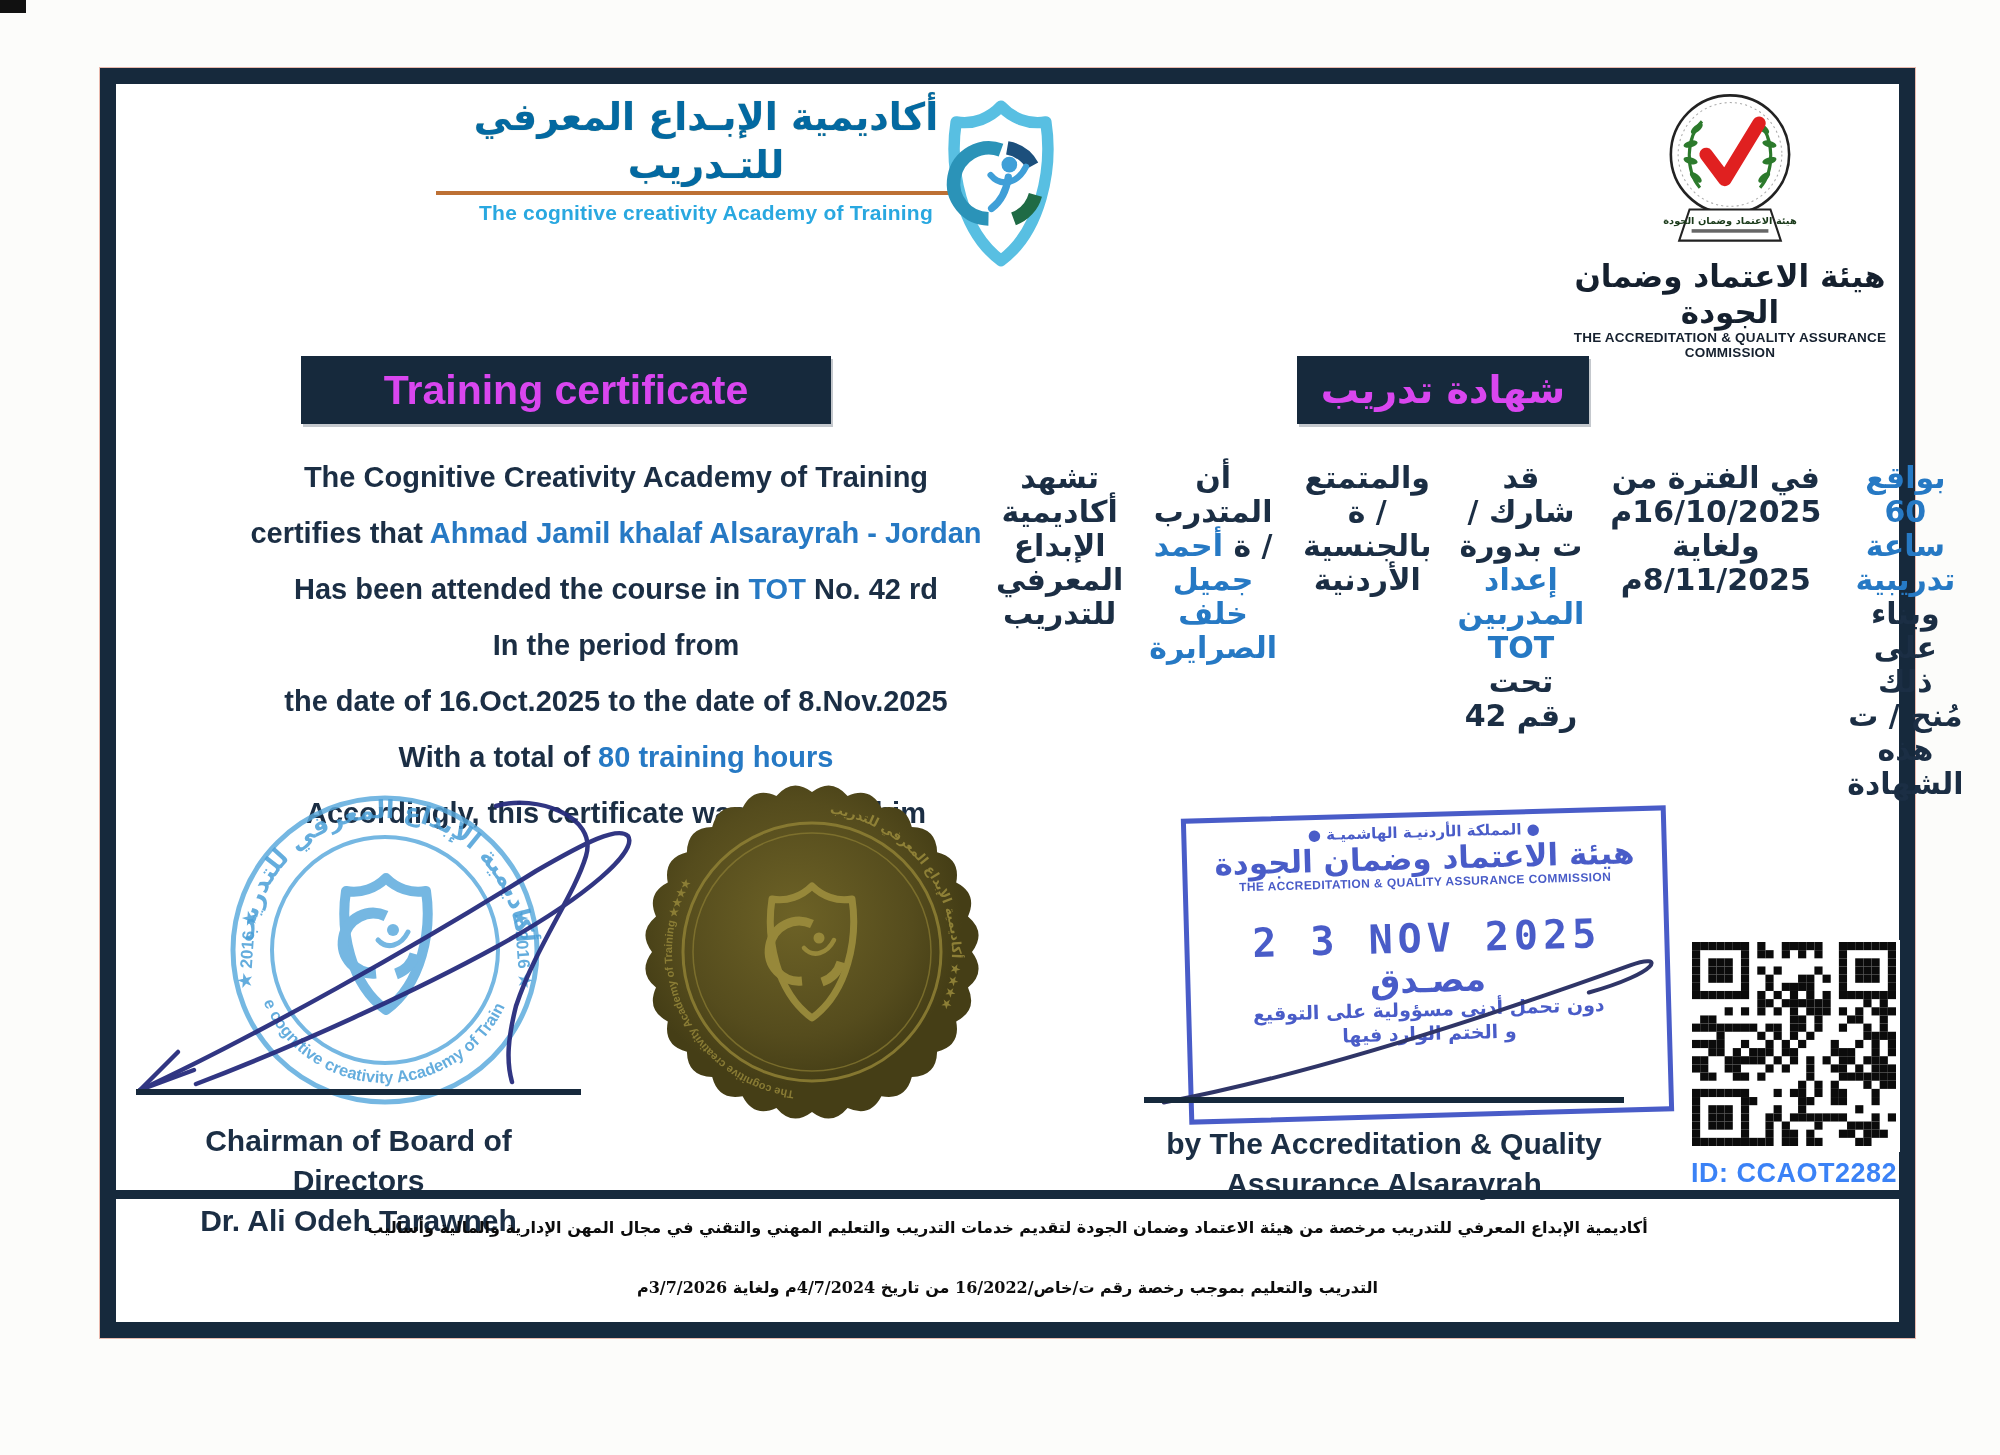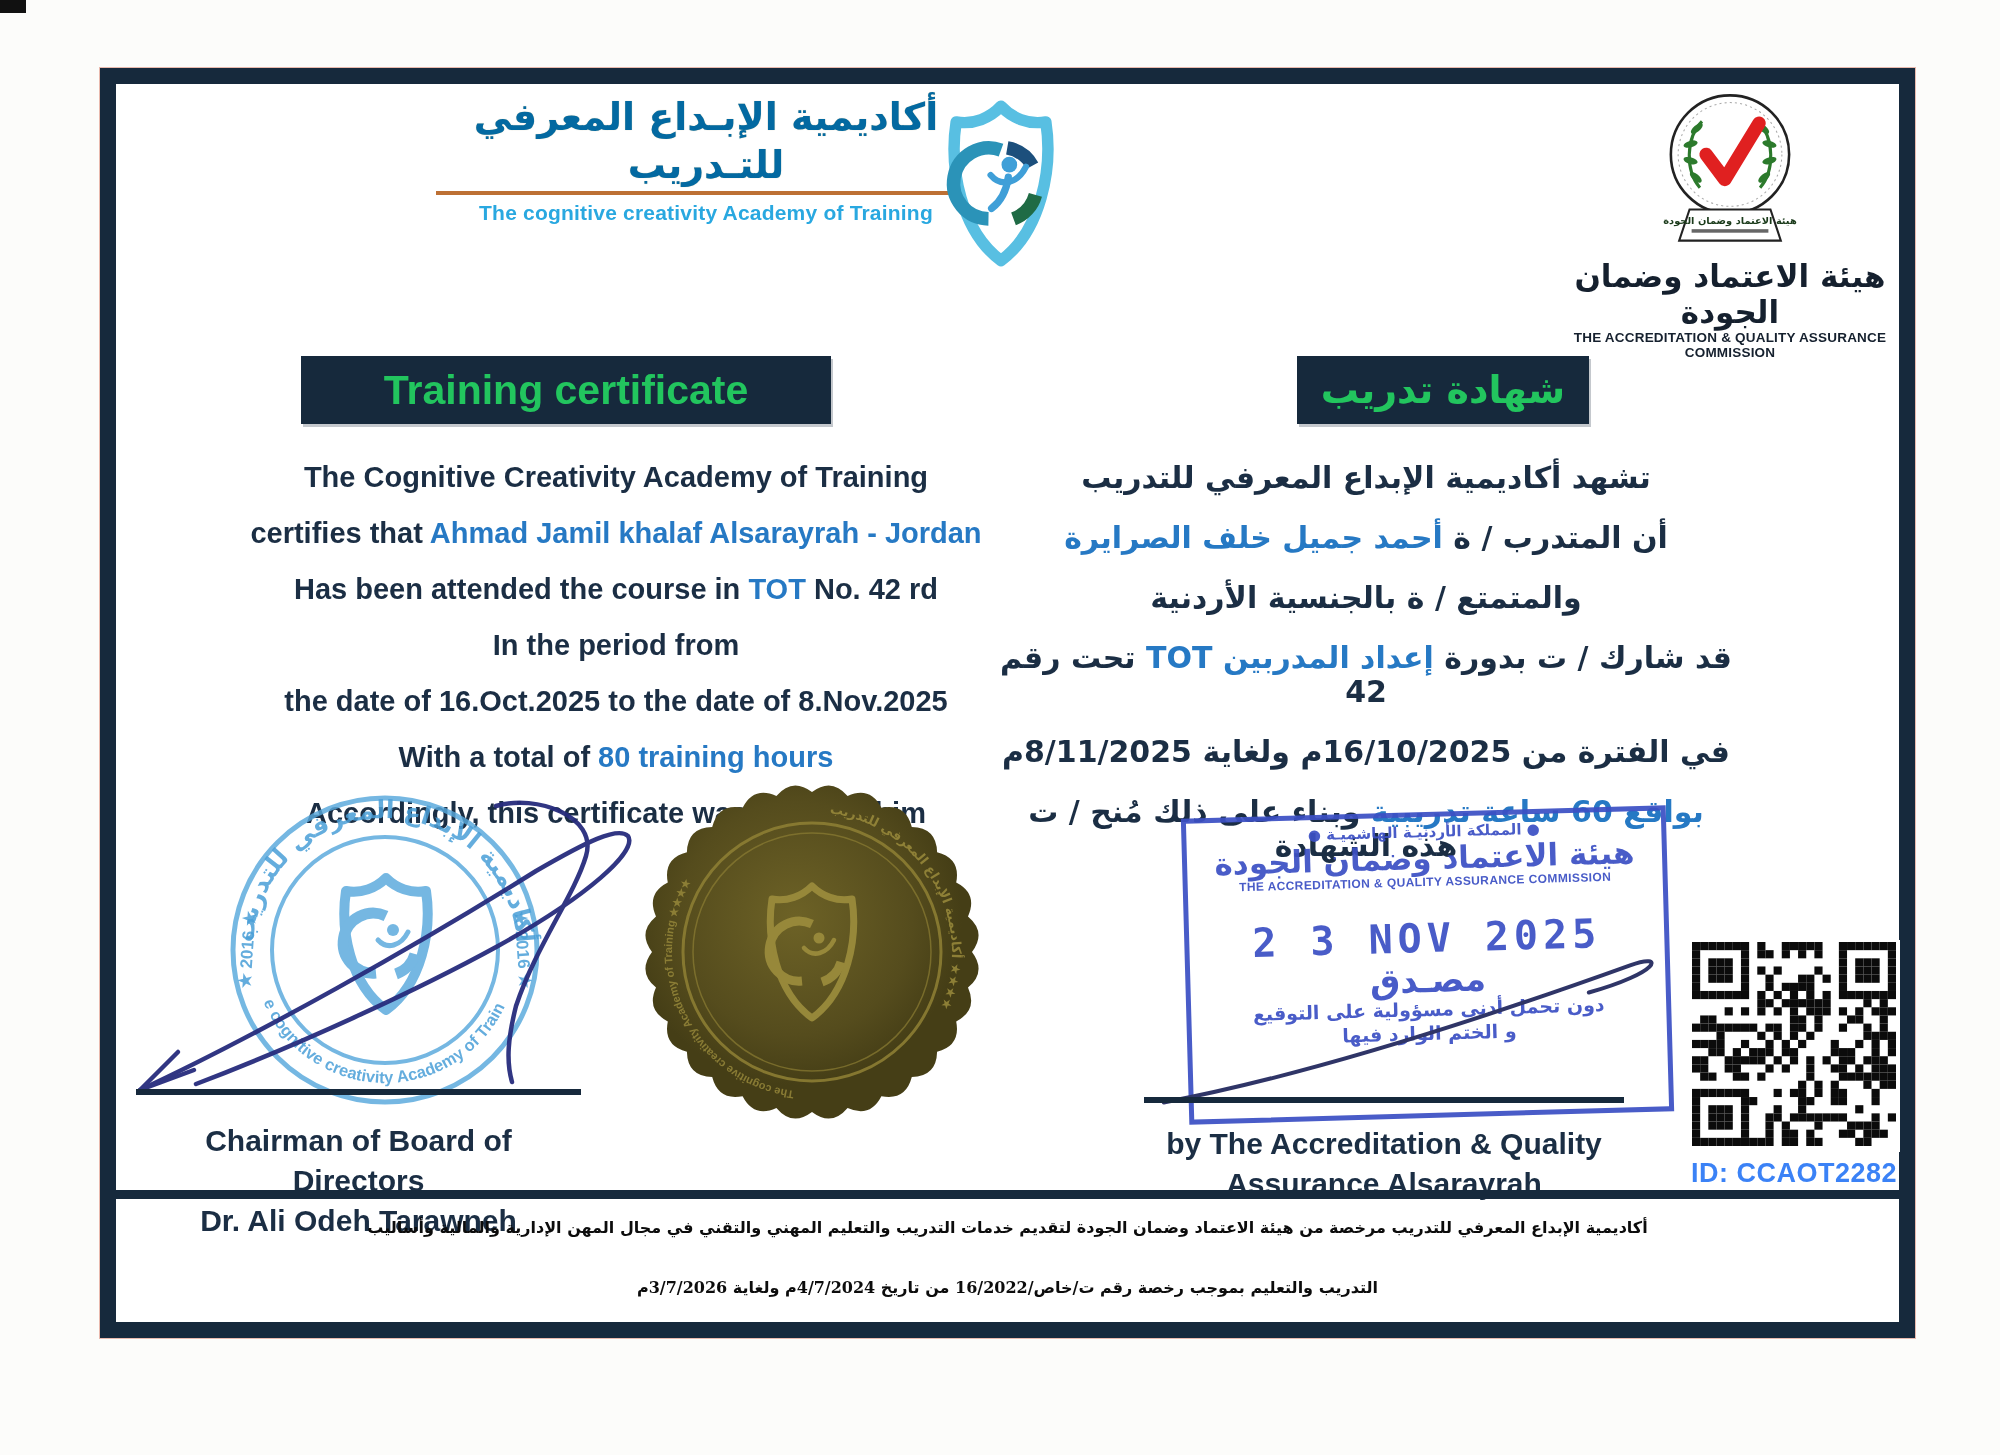--- a/index.html
+++ b/index.html
@@ -17,29 +17,29 @@
   .academy-title{font-size:38px;font-weight:bold;color:#0369a1;line-height:1.25;
                  text-shadow:0 0 1px rgba(120,110,0,.35);}
   .academy-underline{height:4px;background:#bd7034;width:90%;margin:2px auto 6px auto;}
   .academy-sub{font-size:21px;font-weight:bold;color:#29a8e0;letter-spacing:.2px;}
   .logo-shield{left:812px;top:8px;width:146px;height:212px;}
   .aqac-block{left:1444px;top:2px;width:340px;text-align:center;}
   .aqac-name-ar{font-size:31px;font-weight:bold;color:#15202e;margin-top:2px;}
   .aqac-name-en{font-size:13.5px;font-weight:bold;color:#15202e;letter-spacing:.2px;}
 
   
-  .banner{background:#16293c;color:#22c55e;font-weight:bold;display:flex;
+  .banner{background:#16293c;color:#d946ef;font-weight:bold;display:flex;
           align-items:center;justify-content:center;box-shadow:2px 3px 0 rgba(20,35,55,.25);}
   .banner-en{left:185px;top:272px;width:530px;height:68px;font-size:41px;}
   .banner-ar{left:1181px;top:272px;width:292px;height:68px;font-size:38px;}
 
   
   .en-col{left:40px;top:378px;width:920px;display:flex;flex-direction:column;gap:25px;text-align:center;}
   .en-col .line{font-size:29px;font-weight:bold;line-height:31px;color:#1b2e44;}
-  .ar-col{left:880px;top:377px;width:740px;display:flex;flex-direction:column;gap:26px;text-align:center;}
+  .ar-col{left:880px;top:377px;width:740px;display:flex;flex-direction:row;gap:26px;text-align:center;}
   .ar-col .line{font-size:30px;font-weight:bold;line-height:34px;color:#1b2e44;direction:rtl;}
 
   
   .stamp-left-svg{left:0px;top:560px;width:600px;height:480px;}
   .gold-seal-svg{left:516px;top:688px;width:360px;height:360px;}
 
   .stamp-right{left:1069px;top:728px;width:475px;height:296px;border:5px solid #3c50c4;
                transform:rotate(-1.6deg);color:#3c50c4;text-align:center;opacity:.93;}
   .stamp-right .krow{margin-top:6px;font-size:15px;font-weight:bold;letter-spacing:1px;}
   .stamp-right .sname-ar{font-size:31px;font-weight:bold;line-height:34px;}

